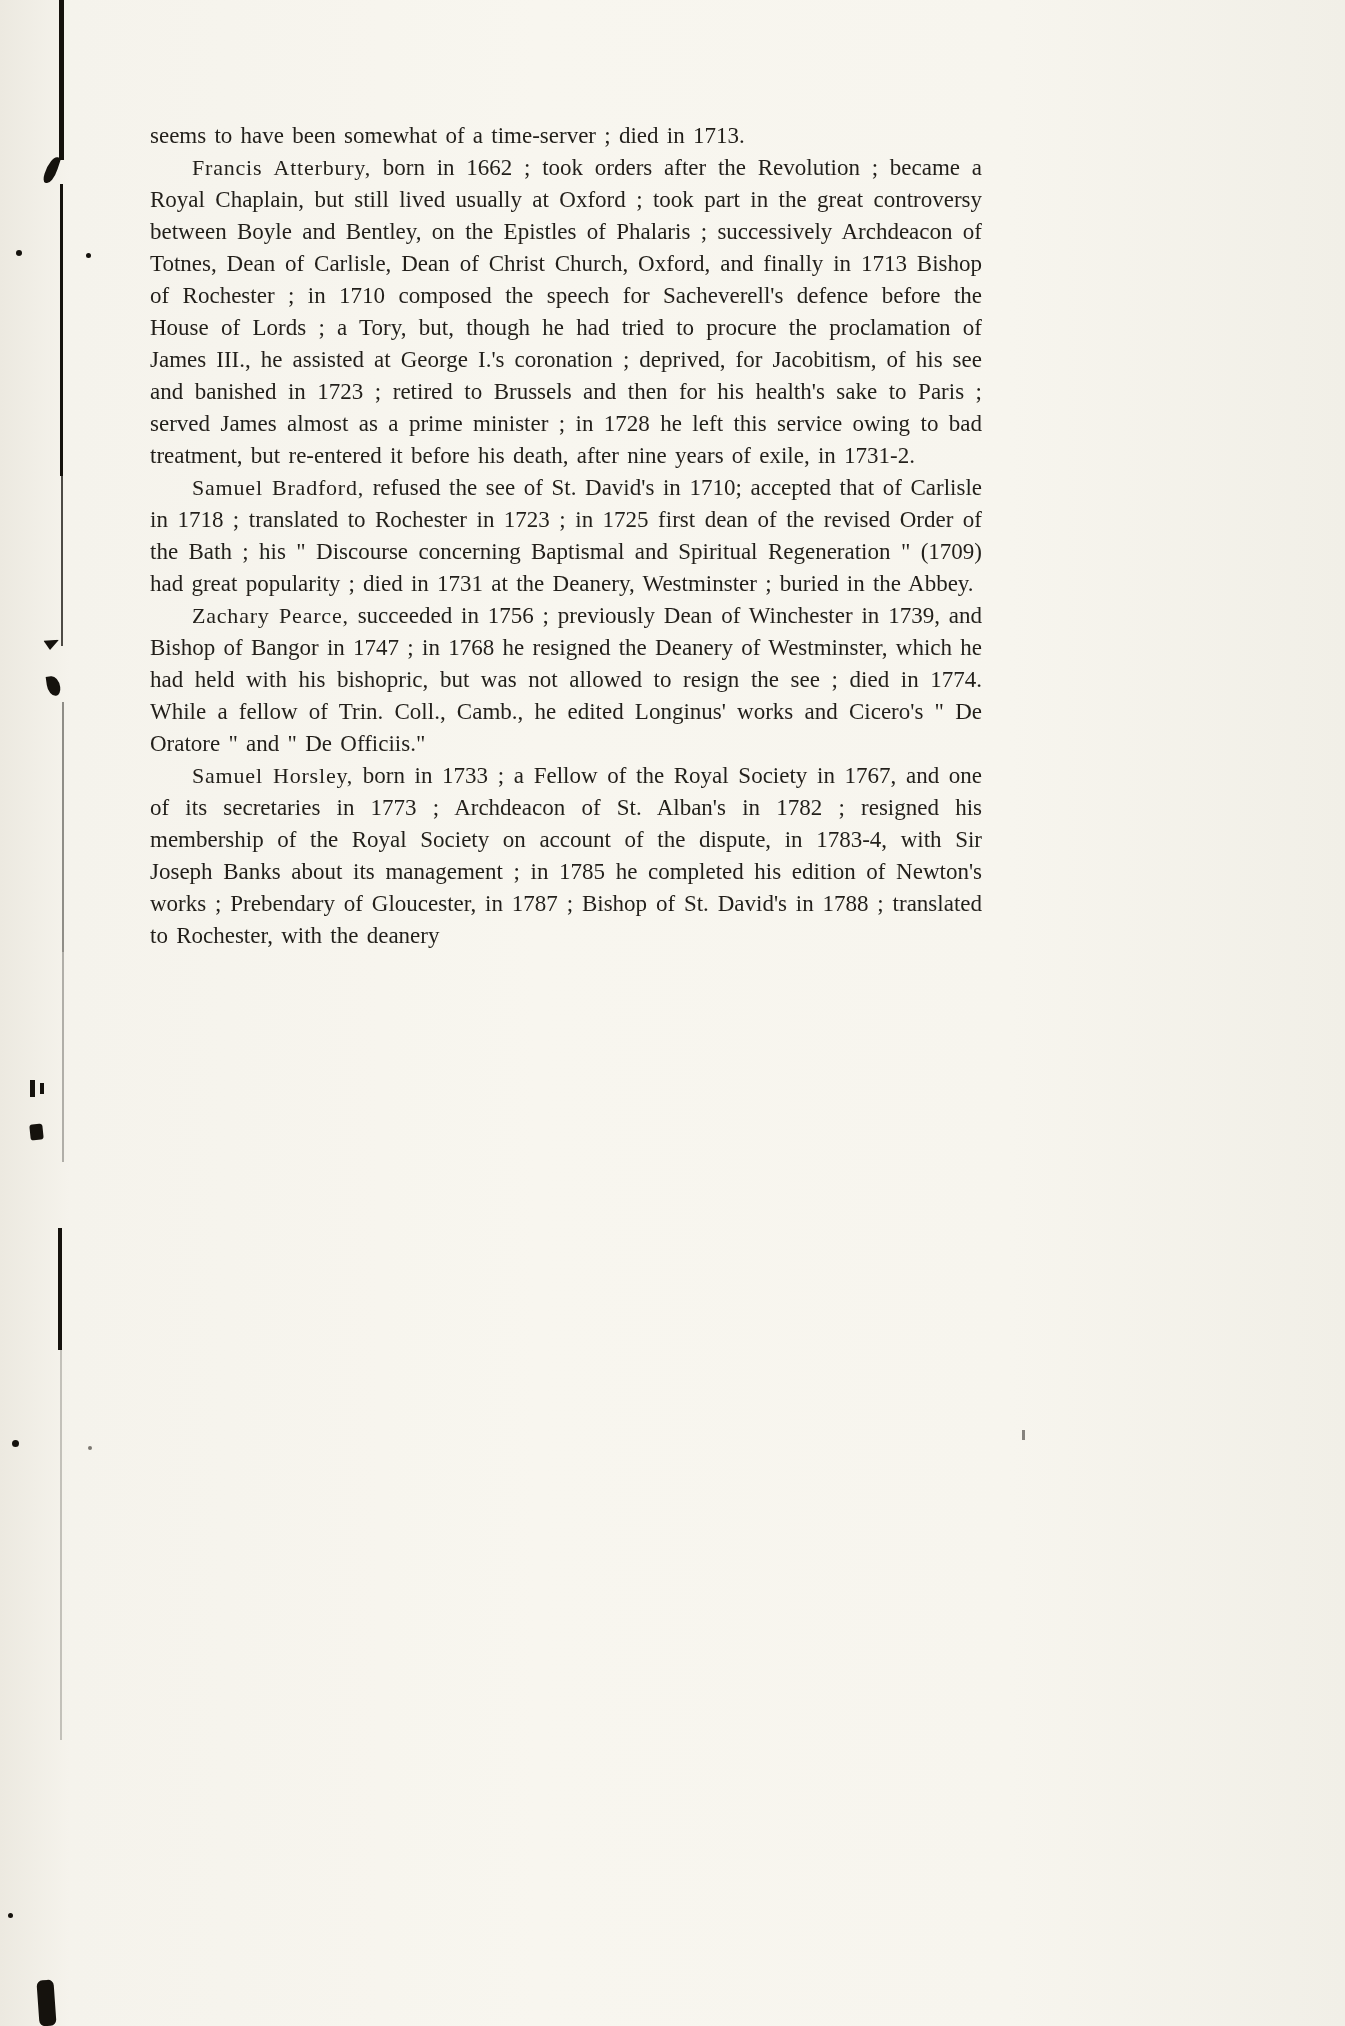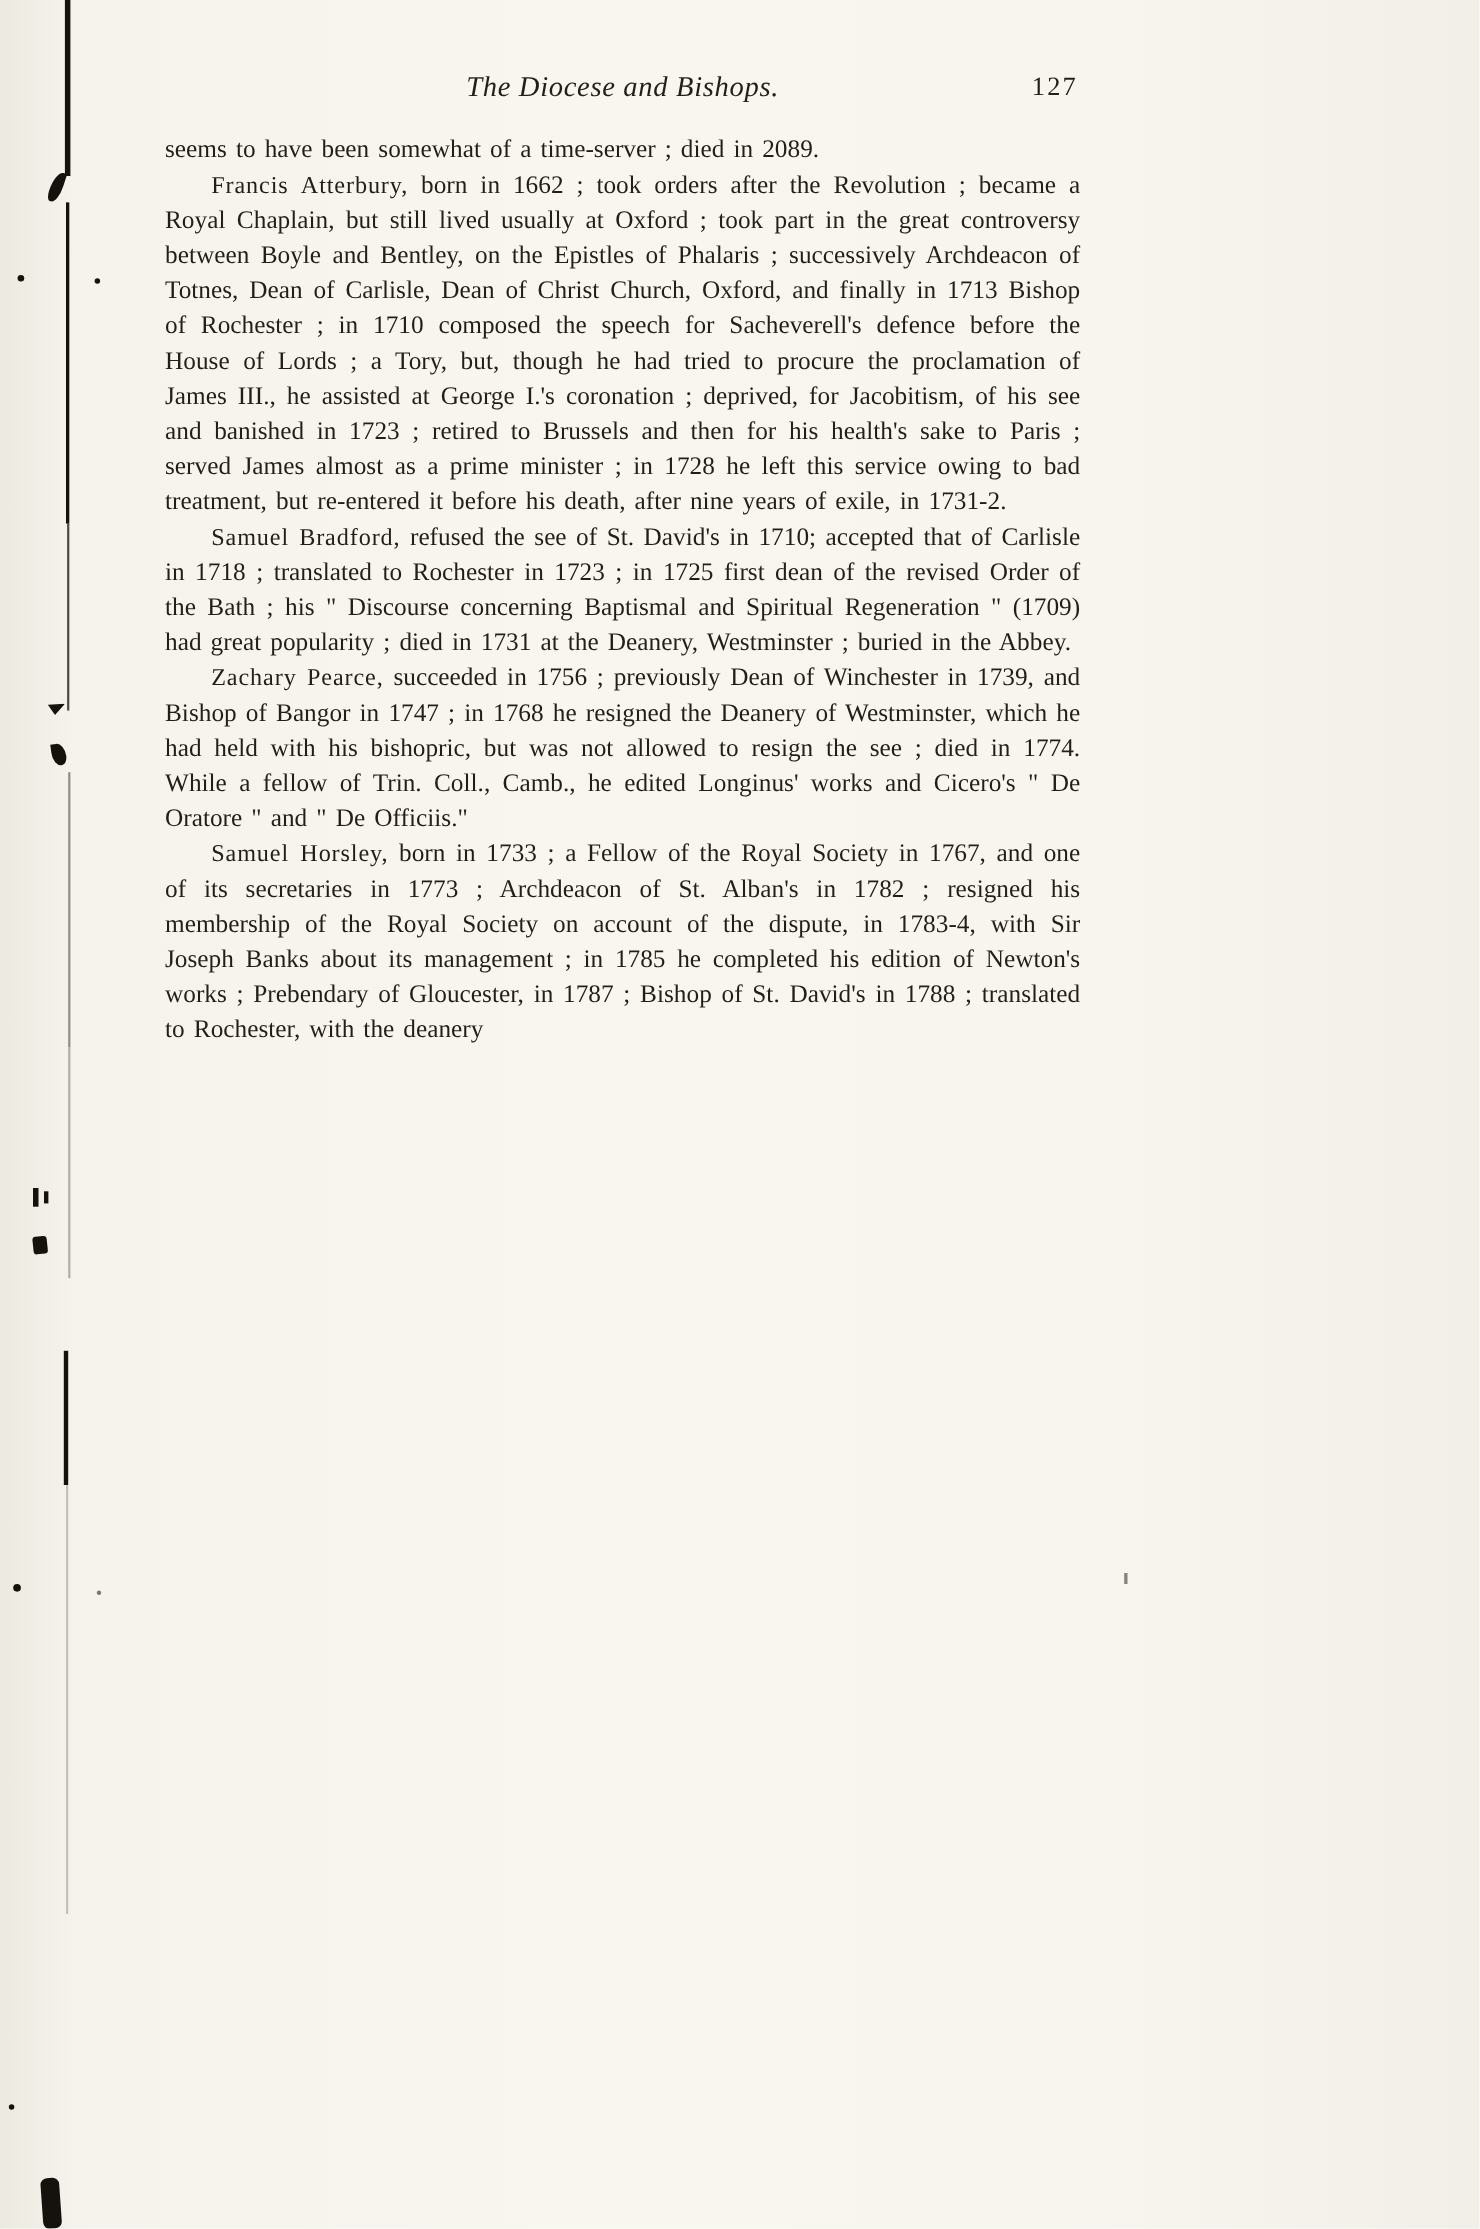--- a/index.html
+++ b/index.html
@@ -74,28 +74,24 @@
   .dot4  { left: 88px;  top: 1446px; width: 4px;  height: 4px;  border-radius: 50%; opacity: .55; }
   .dot5  { left: 8px;   top: 1913px; width: 5px;  height: 5px;  border-radius: 50%; }
   .tickr { left: 1022px;top: 1430px; width: 3px;  height: 10px; opacity: .5; }
   .blob  { left: 38px;  top: 1980px; width: 17px; height: 46px; border-radius: 6px; transform: rotate(-4deg); }
 </style>
 </head>
 <body>
 
 <div class="page">
 
-  <div class="header">
-    <div class="header-title">The Diocese and Bishops.</div>
-    <div class="page-number">127</div>
-  </div>
 
   <div class="text-block">
 
-    <p class="no-indent"><span>seems to have been somewhat of a time-server ; died in 2089.</span></p>
+    <p class="no-indent"><span>seems to have been somewhat of a time-server ; died in 1713.</span></p>
 
     <p><b class="lead">Francis Atterbury,</b><span> born in 1662 ; took orders after the Revolution ; became a Royal Chaplain, but still lived usually at Oxford ; took part in the great controversy between Boyle and Bentley, on the Epistles of Phalaris ; successively Archdeacon of Totnes, Dean of Carlisle, Dean of Christ Church, Oxford, and finally in 1713 Bishop of Rochester ; in 1710 composed the speech for Sacheverell's defence before the House of Lords ; a Tory, but, though he had tried to procure the proclamation of James III., he assisted at George I.'s coronation ; deprived, for Jacobitism, of his see and banished in 1723 ; retired to Brussels and then for his health's sake to Paris ; served James almost as a prime minister ; in 1728 he left this service owing to bad treatment, but re-entered it before his death, after nine years of exile, in 1731-2.</span></p>
 
     <p><b class="lead">Samuel Bradford,</b><span> refused the see of St. David's in 1710; accepted that of Carlisle in 1718 ; translated to Rochester in 1723 ; in 1725 first dean of the revised Order of the Bath ; his " Discourse concerning Baptismal and Spiritual Regeneration " (1709) had great popularity ; died in 1731 at the Deanery, Westminster ; buried in the Abbey.</span></p>
 
 
     <p><b class="lead">Zachary Pearce,</b><span> succeeded in 1756 ; previously Dean of Winchester in 1739, and Bishop of Bangor in 1747 ; in 1768 he resigned the Deanery of Westminster, which he had held with his bishopric, but was not allowed to resign the see ; died in 1774.  While a fellow of Trin. Coll., Camb., he edited Longinus' works and Cicero's " De Oratore " and " De Officiis."</span></p>
 
 
     <p><b class="lead">Samuel Horsley,</b><span> born in 1733 ; a Fellow of the Royal Society in 1767, and one of its secretaries in 1773 ; Archdeacon of St. Alban's in 1782 ; resigned his membership of the Royal Society on account of the dispute, in 1783-4, with Sir Joseph Banks about its management ; in 1785 he completed his edition of Newton's works ; Prebendary of Gloucester, in 1787 ; Bishop of St. David's in 1788 ; translated to Rochester, with the deanery</span></p>

